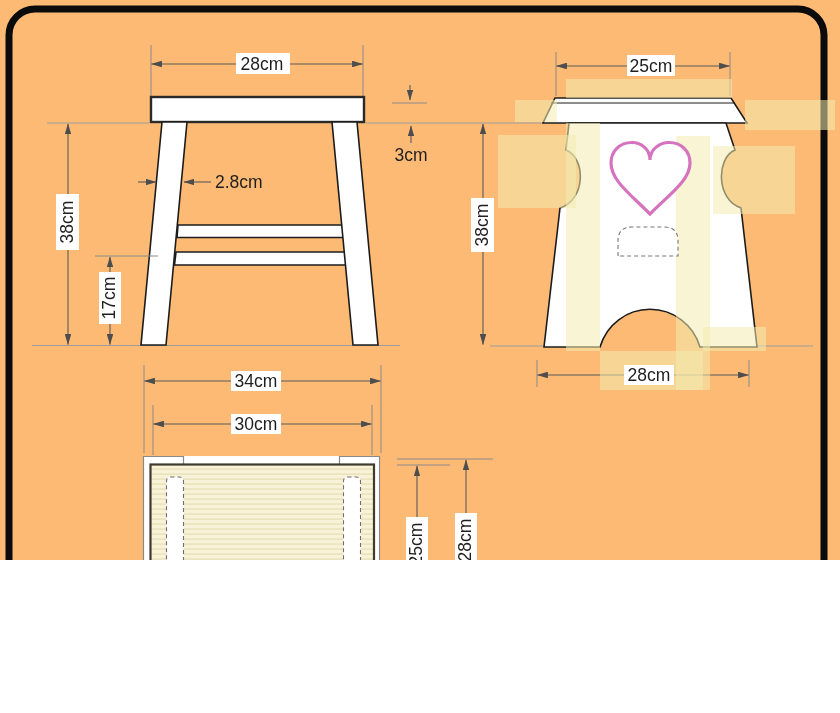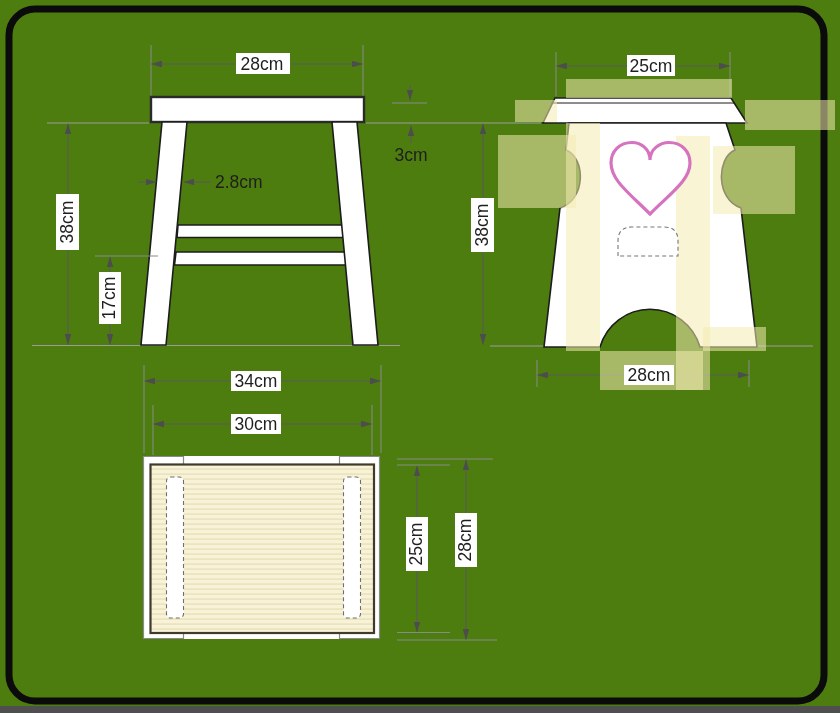--- a/index.html
+++ b/index.html
@@ -1,16 +1,16 @@
 <!DOCTYPE html>
 <html><head>
 <meta charset="utf-8">
 <style>
   html,body{margin:0;padding:0;background:#fff;}
-  .stage{position:relative;width:840px;height:713px;background:#4d7c0f;overflow:hidden;}
+  .stage{position:relative;width:840px;height:560px;background:#fdba74;overflow:hidden;}
   svg text{font-family:"Liberation Sans",sans-serif;font-size:17.5px;fill:#1f1f1f;}
   .shape{fill:#fff;stroke:#1c1c1c;stroke-width:1.6;stroke-linejoin:miter;}
   .shape2{fill:#fff;stroke:#2a2a2a;stroke-width:2.4;}
   .ext{stroke:#8a8a8a;stroke-width:1;fill:none;}
   .ext2{stroke:#9c9c9c;stroke-width:1.2;fill:none;}
   .dim{stroke:#5a5a5a;stroke-width:1.1;fill:none;}
   .gap{fill:#fff;}
   .hl{fill:#f2ebb0;fill-opacity:.55;stroke:none;}
   .loaf{fill:#fff;stroke:#777;stroke-width:1.1;stroke-dasharray:4 3;}
   .slot{fill:#fff;stroke:#6f6f6f;stroke-width:1.1;stroke-dasharray:4 3;}

